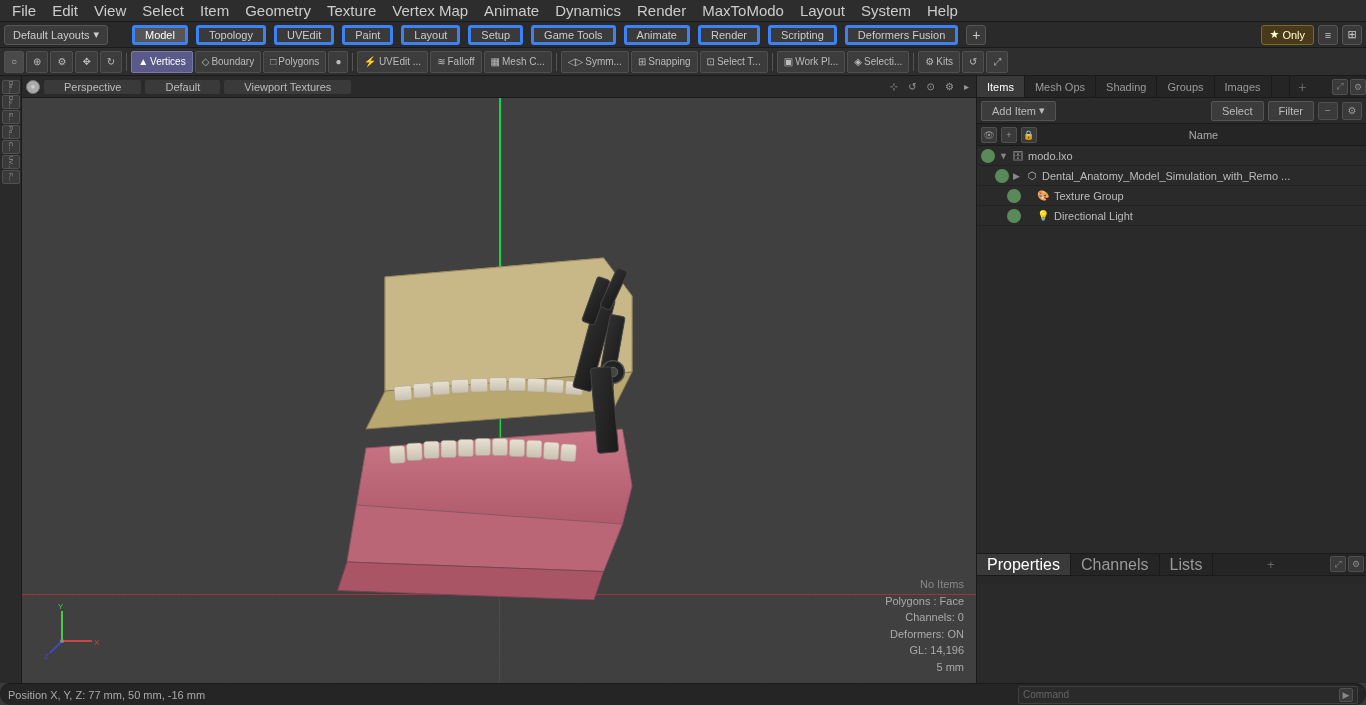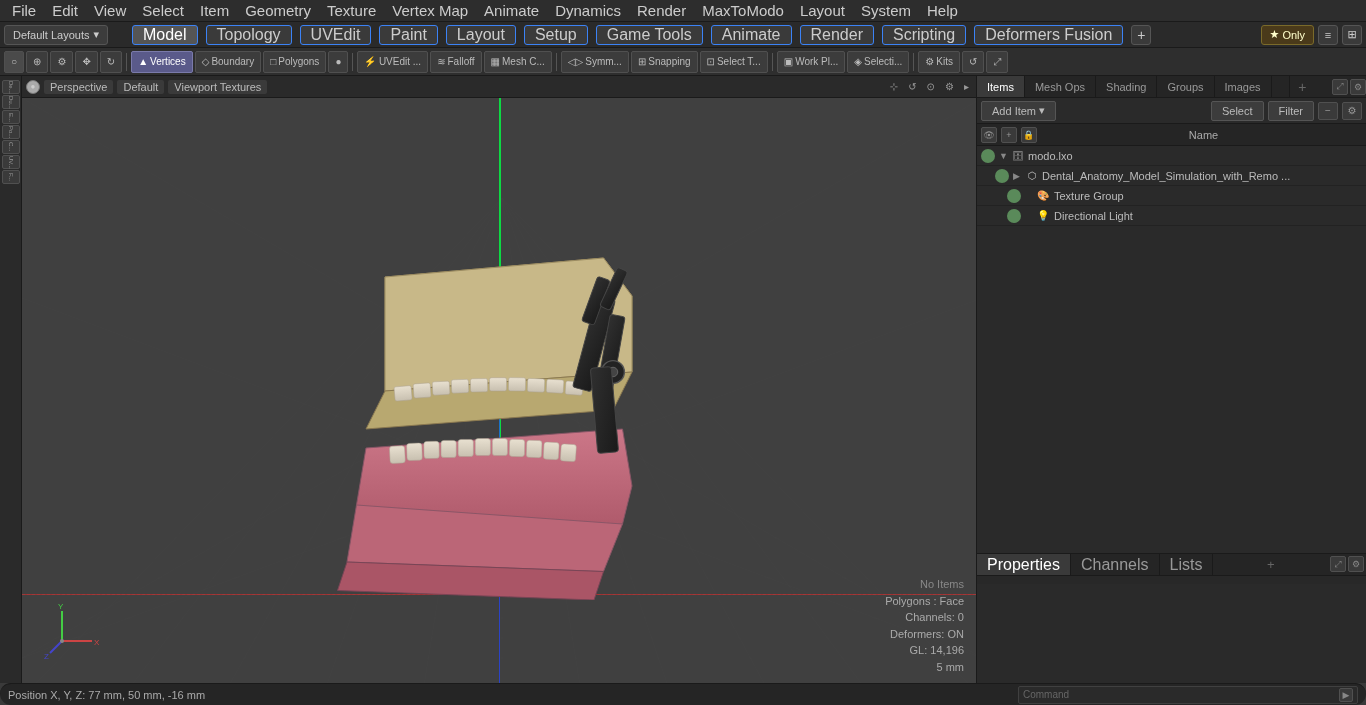--- a/index.html
+++ b/index.html
@@ -50,24 +50,24 @@
       font-size: 11px;
       cursor: pointer;
       height: 20px;
       display: flex;
       align-items: center;
       gap: 4px;
     }
     .layout-tab {
       padding: 3px 10px;
       background: #3a3a3a;
-      border: 1px solid #3b82f6;
+      border: 3px solid #3b82f6;
       border-radius: 3px;
       color: #ccc;
-      font-size: 16px;
+      font-size: 11px;
       cursor: pointer;
       height: 20px;
       display: flex;
       align-items: center;
     }
     .layout-tab.active {
       background: #555;
       color: #fff;
     }
     .layout-plus {
@@ -209,21 +209,21 @@
       cursor: pointer;
       display: flex;
       align-items: center;
       justify-content: center;
       font-size: 8px;
     }
     .viewport-toggle.active { background: #aaa; }
     .viewport-label {
       font-size: 11px;
       color: #bbb;
-      padding: 1px 6px;
+      padding: 1px 20px;
       background: #3a3a3a;
       border-radius: 2px;
       cursor: pointer;
     }
     .viewport-spacer { flex: 1; }
     .viewport-control-btn {
       font-size: 10px;
       color: #999;
       cursor: pointer;
       padding: 1px 3px;

